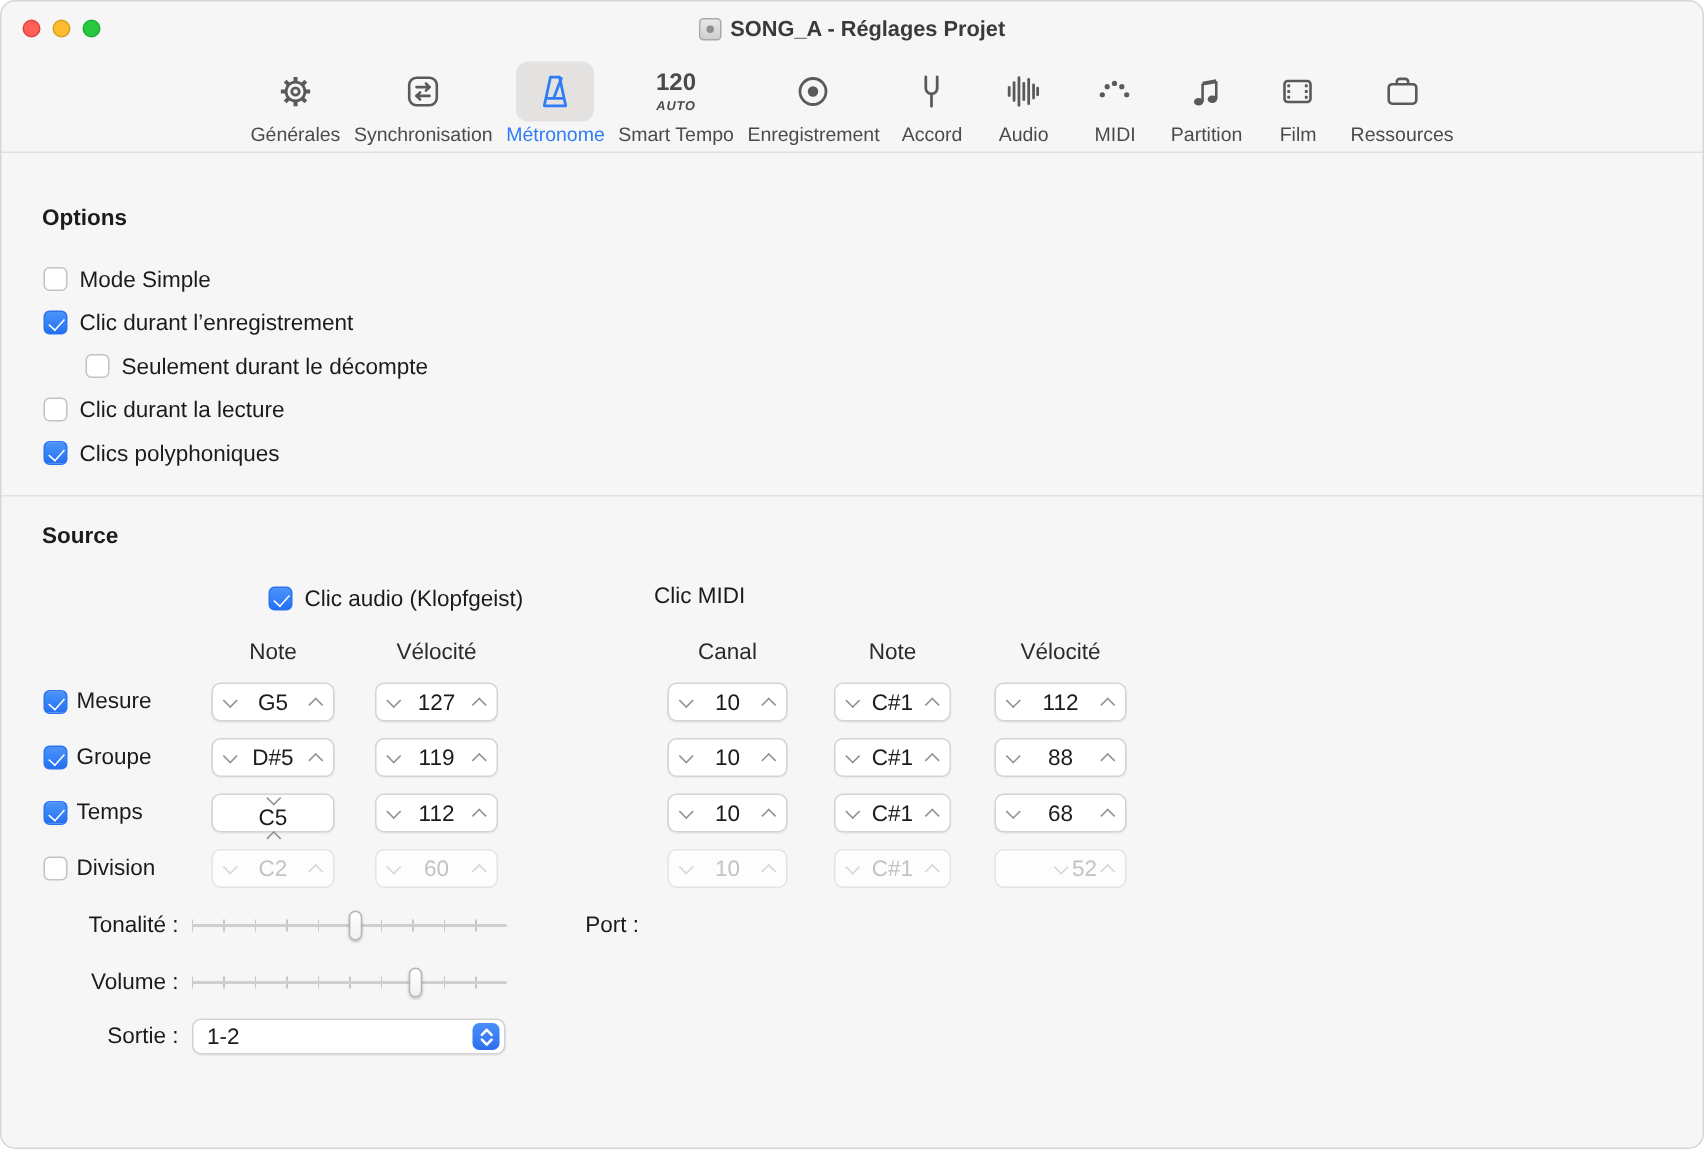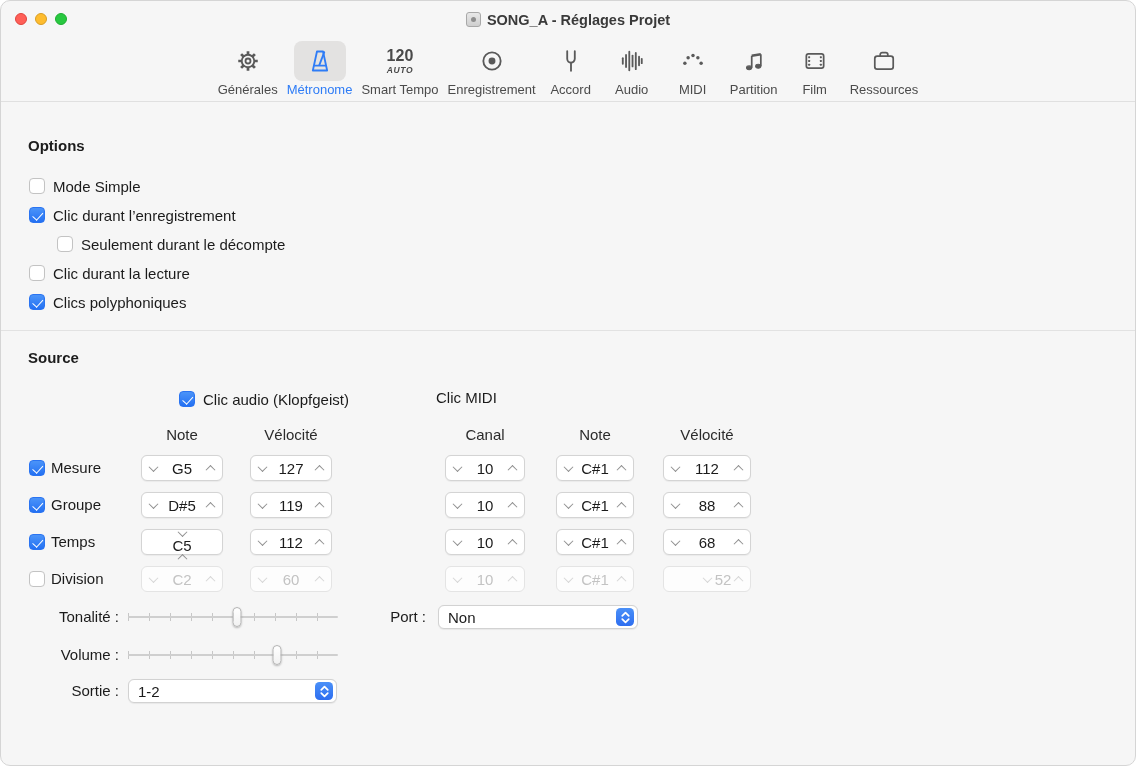--- a/index.html
+++ b/index.html
@@ -117,20 +117,32 @@
             <line x1="6.5" y1="12" x2="3" y2="12"></line>
               <line x1="8.11" y1="8.11" x2="5.64" y2="5.64"></line>
             <line x1="12" y1="6.5" x2="12" y2="3"></line>
               <line x1="15.89" y1="8.11" x2="18.36" y2="5.64"></line>
           </g>
         </svg>
       </div>
       <div class="tab-label">Générales</div>
     </div>
 
+    <div class="tab">
+      <div class="tab-iconbox">
+        <svg width="26" height="26" viewBox="0 0 24 24" fill="none" stroke="currentColor" stroke-width="1.6" stroke-linecap="round" stroke-linejoin="round">
+          <rect x="3.5" y="3.5" width="17" height="17" rx="4.5"></rect>
+          <path d="M8 9.3 H16"></path>
+            <path d="M13.8 7.1 L16 9.3 L13.8 11.5"></path>
+          <path d="M16 14.7 H8"></path>
+            <path d="M10.2 12.5 L8 14.7 L10.2 16.9"></path>
+        </svg>
+      </div>
+      <div class="tab-label">Synchronisation</div>
+    </div>
 
     <div class="tab selected">
       <div class="tab-iconbox">
         <svg width="26" height="26" viewBox="0 0 24 24" fill="none" stroke="currentColor" stroke-width="1.7" stroke-linejoin="round">
           <path d="M9.2 3.2 L14.8 3.2 L18.6 20.8 L5.4 20.8 Z"></path>
           <path d="M6.6 16.2 H17.4"></path>
           <path d="M11.2 16.2 L15.6 4.6"></path>
           <circle cx="15.8" cy="4" r="1" fill="currentColor" stroke="none"></circle>
         </svg>
       </div>
@@ -397,29 +409,20 @@
   </div>
 
   <div class="field-label" style="left:20px; top:607px; width:98px;">Tonalité :</div>
   <div class="slider" style="left:127px; top:605px; width:210px;">
     <div class="slider-ticks"></div>
     <div class="slider-track"></div>
     <div class="slider-thumb" style="left:52%;"></div>
   </div>
 
   <div class="field-label" style="left:375px; top:607px; width:50px;">Port :</div>
-  <div class="popup" style="left:437px; top:604px; width:200px;">
-    <span class="popup-value">Non</span>
-    <span class="popup-chevbox">
-      <svg width="11" height="13" viewBox="0 0 10 12" fill="none" stroke="#fff" stroke-width="1.6" stroke-linecap="round" stroke-linejoin="round">
-        <path d="M2 4.5 L5 1.5 L8 4.5"></path>
-          <path d="M2 7.5 L5 10.5 L8 7.5"></path>
-      </svg>
-    </span>
-  </div>
 
   <div class="field-label" style="left:20px; top:645px; width:98px;">Volume :</div>
   <div class="slider" style="left:127px; top:643px; width:210px;">
     <div class="slider-ticks"></div>
     <div class="slider-track"></div>
     <div class="slider-thumb" style="left:71%;"></div>
   </div>
 
   <div class="field-label" style="left:20px; top:681px; width:98px;">Sortie :</div>
   <div class="popup" style="left:127px; top:678px; width:209px;">

